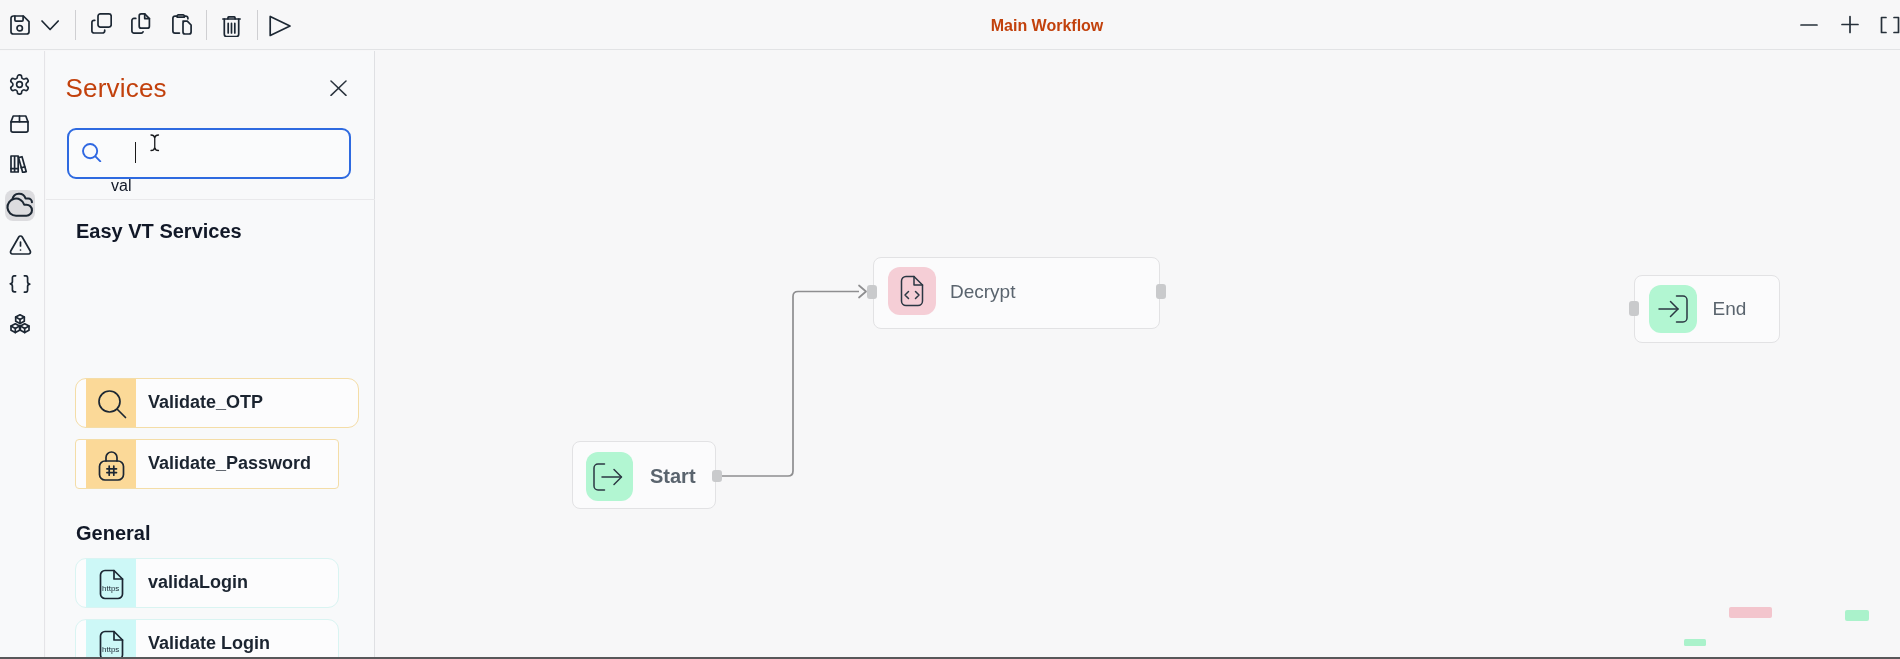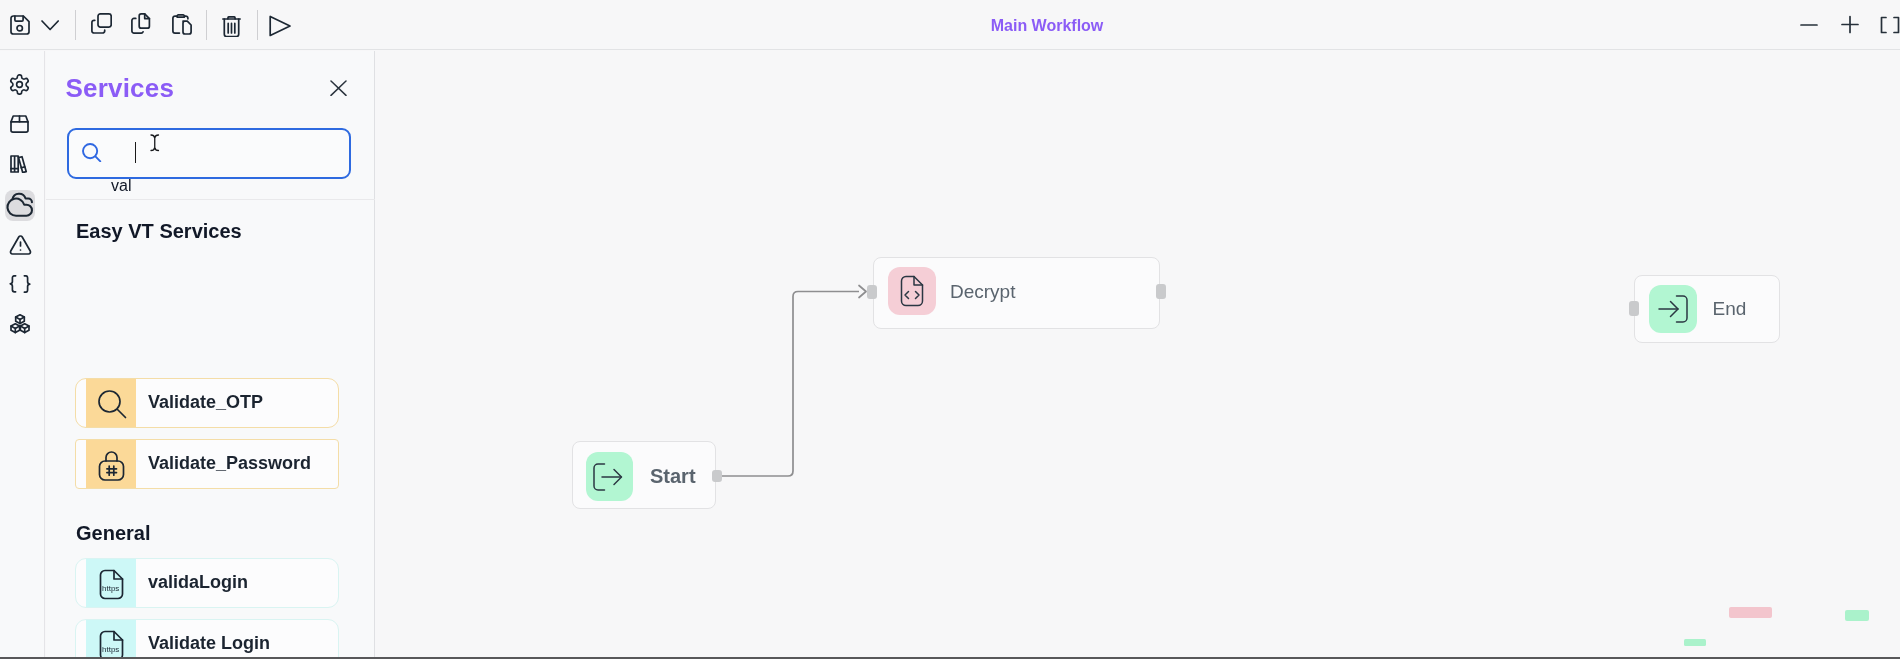--- a/index.html
+++ b/index.html
@@ -59,21 +59,21 @@
       <path d="M2.3 3v15.3a2.2 2.2 0 0 0 2.2 2.2h10a2.2 2.2 0 0 0 2.2-2.2V3"></path>
       <path d="M6.2 7.4v9.6M9.5 7.4v9.6M12.8 7.4v9.6"></path>
     </g>
   </svg>
   <div class="abs" style="left:257px;top:10px;width:1px;height:30px;background:#cfcfd2;"></div>
 
   <svg class="abs" style="left:269px;top:14.5px" width="23" height="22" viewBox="0 0 23 22">
     <path class="ic" stroke-width="1.7" d="M1.2 1.5v19L21 11z"></path>
   </svg>
 
-  <div class="abs" style="left:947px;top:17px;width:200px;text-align:center;font-size:16px;font-weight:600;color:#8b5cf6;">Main Workflow</div>
+  <div class="abs" style="left:947px;top:17px;width:200px;text-align:center;font-size:16px;font-weight:600;color:#c2410c;">Main Workflow</div>
 
   <svg class="abs" style="left:1799px;top:16px" width="20" height="18" viewBox="0 0 20 18">
     <path d="M2 9h16" stroke="#26303a" stroke-width="1.7" fill="none" stroke-linecap="round"></path>
   </svg>
   <svg class="abs" style="left:1841px;top:15px" width="18" height="19" viewBox="0 0 18 19">
     <path d="M1 9.5h16M9 1.5v16" stroke="#26303a" stroke-width="1.7" fill="none" stroke-linecap="round"></path>
   </svg>
   <svg class="abs" style="left:1880px;top:16px" width="20" height="18" viewBox="0 0 20 18">
     <g stroke="#26303a" stroke-width="1.7" fill="none" stroke-linecap="round" stroke-linejoin="round">
       <path d="M6 1.5H1.5v15H6"></path>
@@ -137,21 +137,21 @@
       <path d="M6.7 3.1L11 5.4l4.3-2.3M11 5.4v4.2"></path>
       <path d="M6.3 9.8l4.3 2.3v4.2l-4.3 2.3L2 16.3v-4.2z"></path>
       <path d="M2 12.1l4.3 2.3 4.3-2.3M6.3 14.4v4.2"></path>
       <path d="M15.7 9.8l4.3 2.3v4.2l-4.3 2.3-4.3-2.3v-4.2z"></path>
       <path d="M11.4 12.1l4.3 2.3 4.3-2.3M15.7 14.4v4.2"></path>
     </g>
   </svg>
 </div>
 
 <div class="abs" id="panel" style="left:46px;top:51px;width:329px;height:608px;background:#f8f9fa;border-right:1px solid #dfe0e3;">
-  <div class="abs" style="left:19.5px;top:21.5px;font-size:26px;font-weight:700;color:#8b5cf6;letter-spacing:0.2px;">Services</div>
+  <div class="abs" style="left:19.5px;top:21.5px;font-size:26px;font-weight:400;color:#c2410c;letter-spacing:0.2px;">Services</div>
 
   <svg class="abs" style="left:284px;top:28.8px" width="17" height="16.5" viewBox="0 0 17 16.5">
     <path d="M1 1l15 14.4M16 1L1 15.4" stroke="#2a333d" stroke-width="1.5" fill="none" stroke-linecap="round"></path>
   </svg>
 
   <div class="abs" style="left:21px;top:77px;width:284px;height:51px;border:2px solid #2e6ae0;border-radius:9px;background:#fafbfc;"></div>
   <svg class="abs" style="left:36px;top:91.5px" width="19.5" height="19.5" viewBox="0 0 19.5 19.5">
     <g stroke="#2f68e2" stroke-width="1.9" fill="none" stroke-linecap="round">
       <circle cx="8.1" cy="8.1" r="7.1"></circle>
       <path d="M13.4 13.4L18.3 18.3"></path>
@@ -162,21 +162,21 @@
 
   <svg class="abs" style="left:104px;top:83px" width="9.5" height="17.5" viewBox="0 0 9.5 17.5">
     <g stroke="#17191c" stroke-width="1.3" fill="none" stroke-linecap="round">
       <path d="M1 1c2 0 3.3.5 3.3 2.3M8.5 1c-2 0-3.3.5-3.3 2.3M1 16.5c2 0 3.3-.5 3.3-2.3M8.5 16.5c-2 0-3.3-.5-3.3-2.3M4.75 3.3v11"></path>
     </g>
   </svg>
   <div class="abs" style="left:0px;top:148px;width:329px;height:1px;background:#e9e9eb;"></div>
 
   <div class="abs" style="left:30px;top:169px;font-size:20px;font-weight:700;color:#111827;">Easy VT Services</div>
 
-  <div class="abs" style="left:29px;top:327px;width:264px;height:50px;background:#fcfcfd;border:1px solid #f4dda7;border-radius:11px;overflow:hidden;">
+  <div class="abs" style="left:29px;top:327px;width:284px;height:50px;background:#fcfcfd;border:1px solid #f4dda7;border-radius:11px;overflow:hidden;">
     <div class="abs" style="left:10px;top:0;width:50px;height:50px;background:#fbd998;"></div>
     <svg class="abs" style="left:21px;top:10px" width="30" height="30" viewBox="0 0 30 30">
       <g class="ic" stroke-width="1.5">
         <circle cx="12.5" cy="12.5" r="10.5"></circle>
         <path d="M20.5 20.5l8 8"></path>
       </g>
     </svg>
     <div class="abs" style="left:72px;top:13px;font-size:18px;font-weight:700;color:#1b2430;">Validate_OTP</div>
   </div>
   <div class="abs" style="left:29px;top:388px;width:264px;height:50px;background:#fcfcfd;border:1px solid #f4dda7;border-radius:4px;overflow:hidden;">

